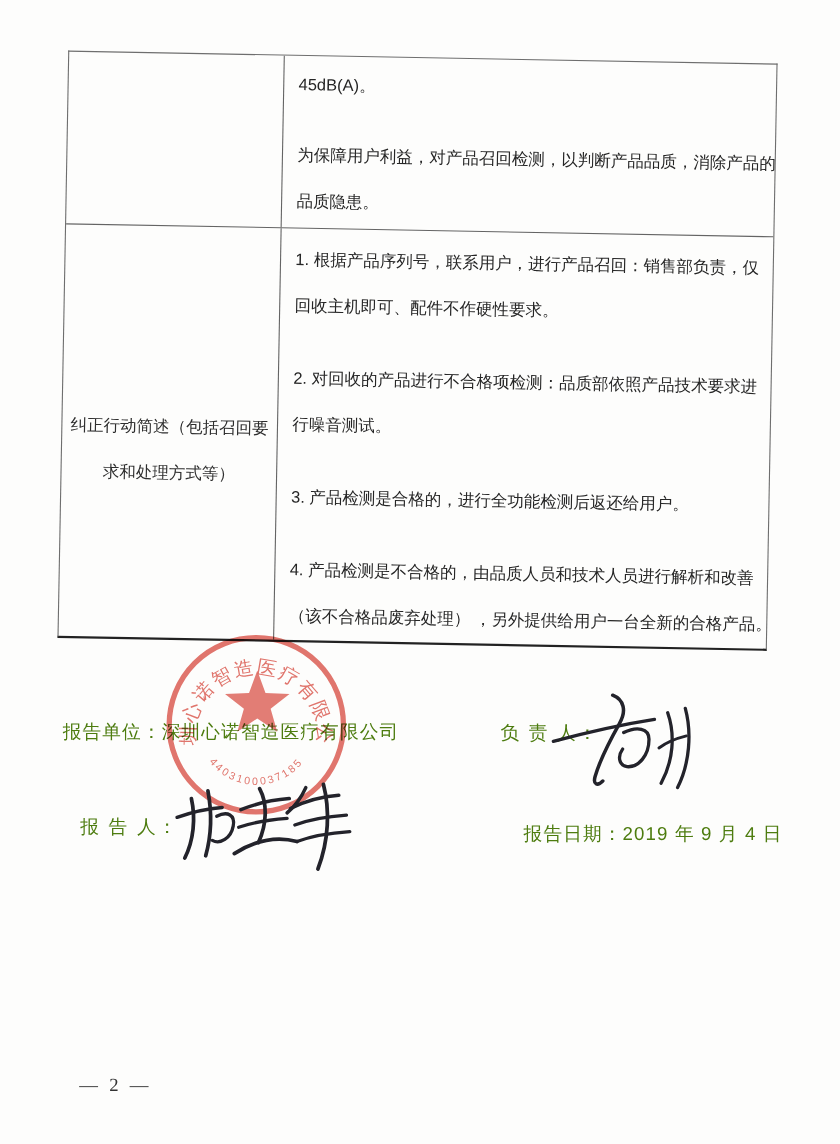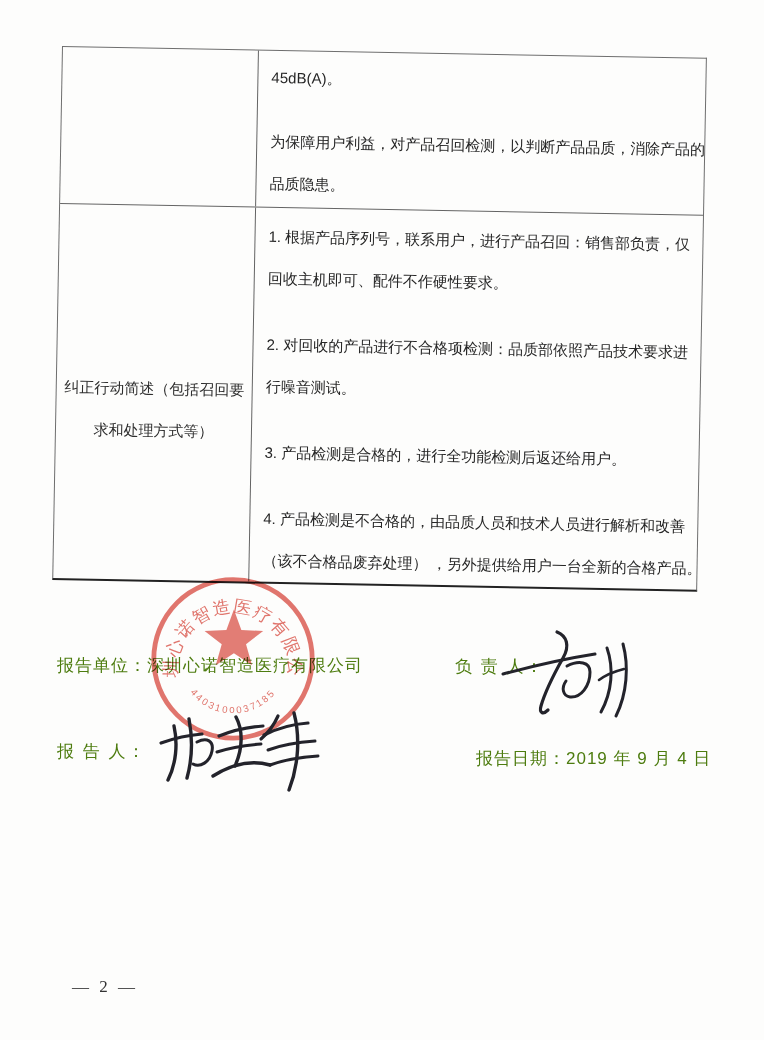--- a/index.html
+++ b/index.html
@@ -35,21 +35,21 @@
   }
   .row-2 .cell-content { padding-top:8px; }
   .cell-paragraph { margin:0 0 24px 0; white-space:pre; }
   .row-1 .cell-paragraph { margin-bottom:22px; }
   .cell-paragraph:last-child { margin-bottom:0; }
 
   
   .foot-line { position:absolute; font-size:17px; letter-spacing:1px; color:#4d7c0f; white-space:pre; }
   .report-unit   { left:57px;  top:654px; }
   .responsible   { left:455px; top:655px; letter-spacing:2px; }
-  .reporter      { left:57px;  top:740px; letter-spacing:2px; }
+  .reporter      { left:73px;  top:740px; letter-spacing:2px; }
   .report-date   { left:451px; top:747px;margin-left:25px; }
   .page-number   {
     position:absolute; left:72px; top:977px;
     font-family:"Liberation Serif", serif; font-size:17px;
     letter-spacing:3px; color:#333; white-space:pre;
   }
 
   
   .stamp {
     position:absolute; left:145px; top:570px; width:176px; height:176px;

